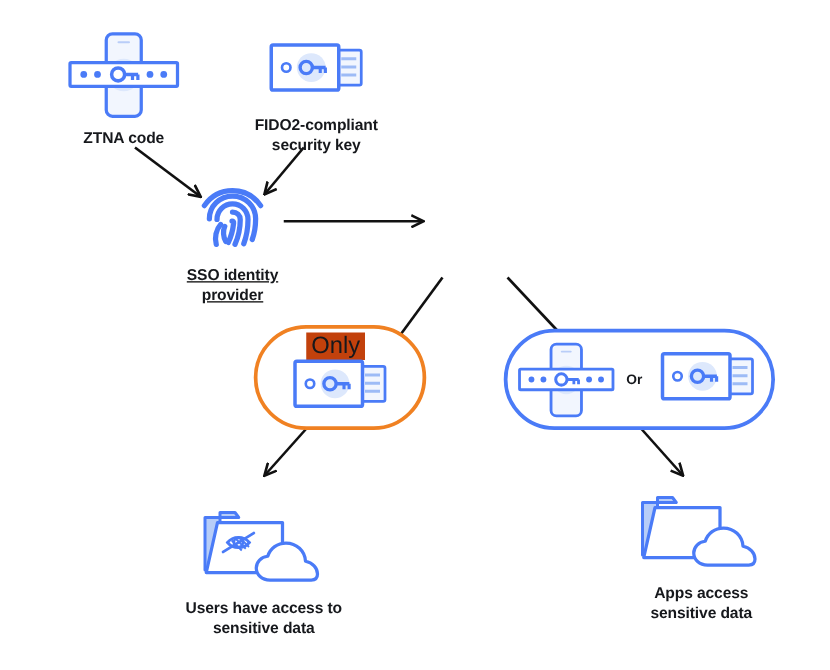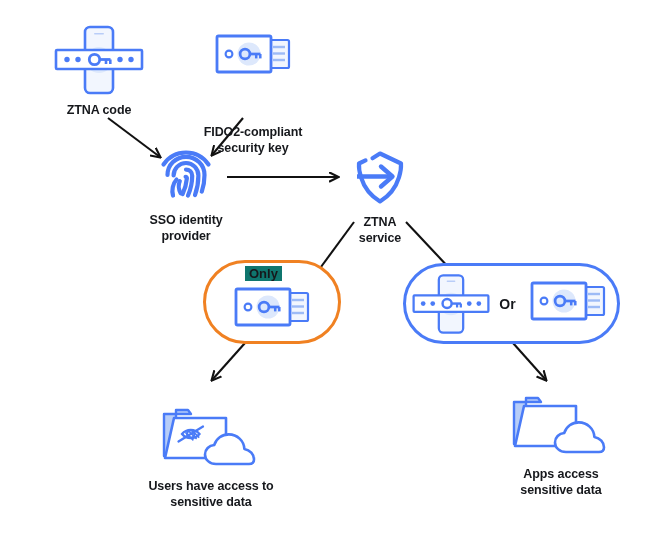--- a/index.html
+++ b/index.html
@@ -49,35 +49,35 @@
   .group-only {
     border: 3px solid #f08122;
     border-radius: 46px;
   }
   .group-or {
     border: 3px solid #4a7bf7;
     border-radius: 48px;
   }
   .group-tag {
     position: absolute;
-    font-size: 13px;
-    font-weight: bold;
+    font-size: 19px;
+    font-weight: normal;
     color: #16181c;
-    background: #0f766e;
+    background: #c2410c;
     padding: 0 4px;
   }
   .group-inner {
     position: absolute;
     display: flex;
     flex-direction: row;
     align-items: center;
     justify-content: center;
   }
   .or-word {
-    font-size: 14px;
+    font-size: 11px;
     font-weight: bold;
     color: #16181c;
     margin: 0 8px;
   }
   .icon-box {
     display: block;
     line-height: 0;
   }
 </style>
 </head>
@@ -141,21 +141,21 @@
 
         <circle cx="41.5" cy="35.5" r="5.2" fill="none" stroke="#4a7bf7" stroke-width="2.8"></circle>
         <path d="M46.6,35.5 L57.5,35.5" stroke="#4a7bf7" stroke-width="2.8" stroke-linecap="butt"></path>
         <path d="M53,35.5 L53,40" stroke="#4a7bf7" stroke-width="2.6" stroke-linecap="butt"></path>
         <path d="M57.3,35.5 L57.3,40" stroke="#4a7bf7" stroke-width="2.6" stroke-linecap="butt"></path>
       </svg>
     </span>
     <div class="node-label">ZTNA code</div>
   </div>
 
-  <div class="node" style="left:188px; top:28px; width:130px;gap:32px;">
+  <div class="node" style="left:188px; top:28px; width:130px;">
     <span class="icon-box">
       <svg width="88" height="58" viewBox="0 0 88 58">
 
         <rect x="60" y="12" width="20" height="28" rx="1.5" fill="#f2f6fe" stroke="#4a7bf7" stroke-width="2.2"></rect>
         <line x1="64" y1="19" x2="76" y2="19" stroke="#9dbbf6" stroke-width="2.4"></line>
         <line x1="64" y1="25.5" x2="76" y2="25.5" stroke="#9dbbf6" stroke-width="2.4"></line>
         <line x1="64" y1="32" x2="76" y2="32" stroke="#9dbbf6" stroke-width="2.4"></line>
 
         <rect x="8" y="8" width="54" height="36" rx="1.5" fill="#ffffff" stroke="#4a7bf7" stroke-width="2.8"></rect>
 
@@ -166,21 +166,21 @@
         <circle cx="36" cy="26" r="4.9" fill="none" stroke="#4a7bf7" stroke-width="2.7"></circle>
         <path d="M40.8,26 L51.5,26" stroke="#4a7bf7" stroke-width="2.7"></path>
         <path d="M47.2,26 L47.2,30.4" stroke="#4a7bf7" stroke-width="2.5"></path>
         <path d="M51.3,26 L51.3,30.4" stroke="#4a7bf7" stroke-width="2.5"></path>
       </svg>
     </span>
     <div class="node-label">FIDO2-compliant
 security key</div>
   </div>
 
-  <div class="node" style="left:128px; top:148px; width:116px;">
+  <div class="node" style="left:128px; top:148px; width:116px;text-decoration:underline;">
     <span class="icon-box">
       <svg width="56" height="58" viewBox="0 0 56 58">
         <g fill="none" stroke="#4a7bf7" stroke-linecap="round" stroke-width="4.2">
           <path d="M5.5,16.5 C11,8.5 19,4.5 28,4.5 C37,4.5 45,8.5 50.5,16.5"></path>
           <path d="M9.5,27 C9.5,16.8 17.8,8.8 28,8.8 C38.2,8.8 46.5,16.8 46.5,27
                    C46.5,33 45.6,38.6 43.8,43.6"></path>
           <path d="M15,47.5 C13.5,42.4 14.8,35.5 18.5,31.6"></path>
           <path d="M15.6,27.5 C15.6,20.5 21.2,15 28,15 C34.8,15 40.4,20.5 40.4,27.5
                    C40.4,34.5 39.2,41 37,47"></path>
           <path d="M28,21.6 C31.4,21.6 34.2,24.3 34.2,27.7
@@ -188,35 +188,20 @@
           <path d="M22.6,45.2 C20.6,41.8 20.2,36.6 21.8,33.2"></path>
           <path d="M27.6,28.8 C28.4,28.8 29,29.5 28.9,30.3
                    C28.3,36.5 26.8,41.5 24.6,46"></path>
         </g>
       </svg>
     </span>
     <div class="node-label">SSO identity
 provider</div>
   </div>
 
-  <div class="node" style="left:337px; top:146px; width:86px;">
-    <span class="icon-box">
-      <svg width="56" height="62" viewBox="0 0 56 62">
-
-        <path d="M20.5,12.2 L28,7.5 L49,17.5 C49,17.5 50.6,42 28,55.5
-                 C5.4,42 7,17.5 7,17.5 L13.5,14.4" fill="none" stroke="#4a7bf7" stroke-width="4.2" stroke-linecap="round" stroke-linejoin="round"></path>
-
-        <path d="M5,30.5 L39,30.5" fill="none" stroke="#4a7bf7" stroke-width="4.4" stroke-linecap="butt"></path>
-
-        <path d="M29,20.5 L40.5,30.5 L29,40.5" fill="none" stroke="#4a7bf7" stroke-width="4.4" stroke-linecap="round" stroke-linejoin="round"></path>
-      </svg>
-    </span>
-    <div class="node-label">ZTNA
-service</div>
-  </div>
 
   <div class="group-shape group-only" style="left:203px; top:260px; width:138px; height:84px;"></div>
   <div class="group-tag" style="left:245px; top:266px;">Only</div>
   <div class="group-inner" style="left:203px; top:281px; width:138px; height:58px;">
     <span class="icon-box">
       <svg width="88" height="58" viewBox="0 0 88 58">
         <rect x="60" y="12" width="20" height="28" rx="1.5" fill="#f2f6fe" stroke="#4a7bf7" stroke-width="2.2"></rect>
         <line x1="64" y1="19" x2="76" y2="19" stroke="#9dbbf6" stroke-width="2.4"></line>
         <line x1="64" y1="25.5" x2="76" y2="25.5" stroke="#9dbbf6" stroke-width="2.4"></line>
         <line x1="64" y1="32" x2="76" y2="32" stroke="#9dbbf6" stroke-width="2.4"></line>

